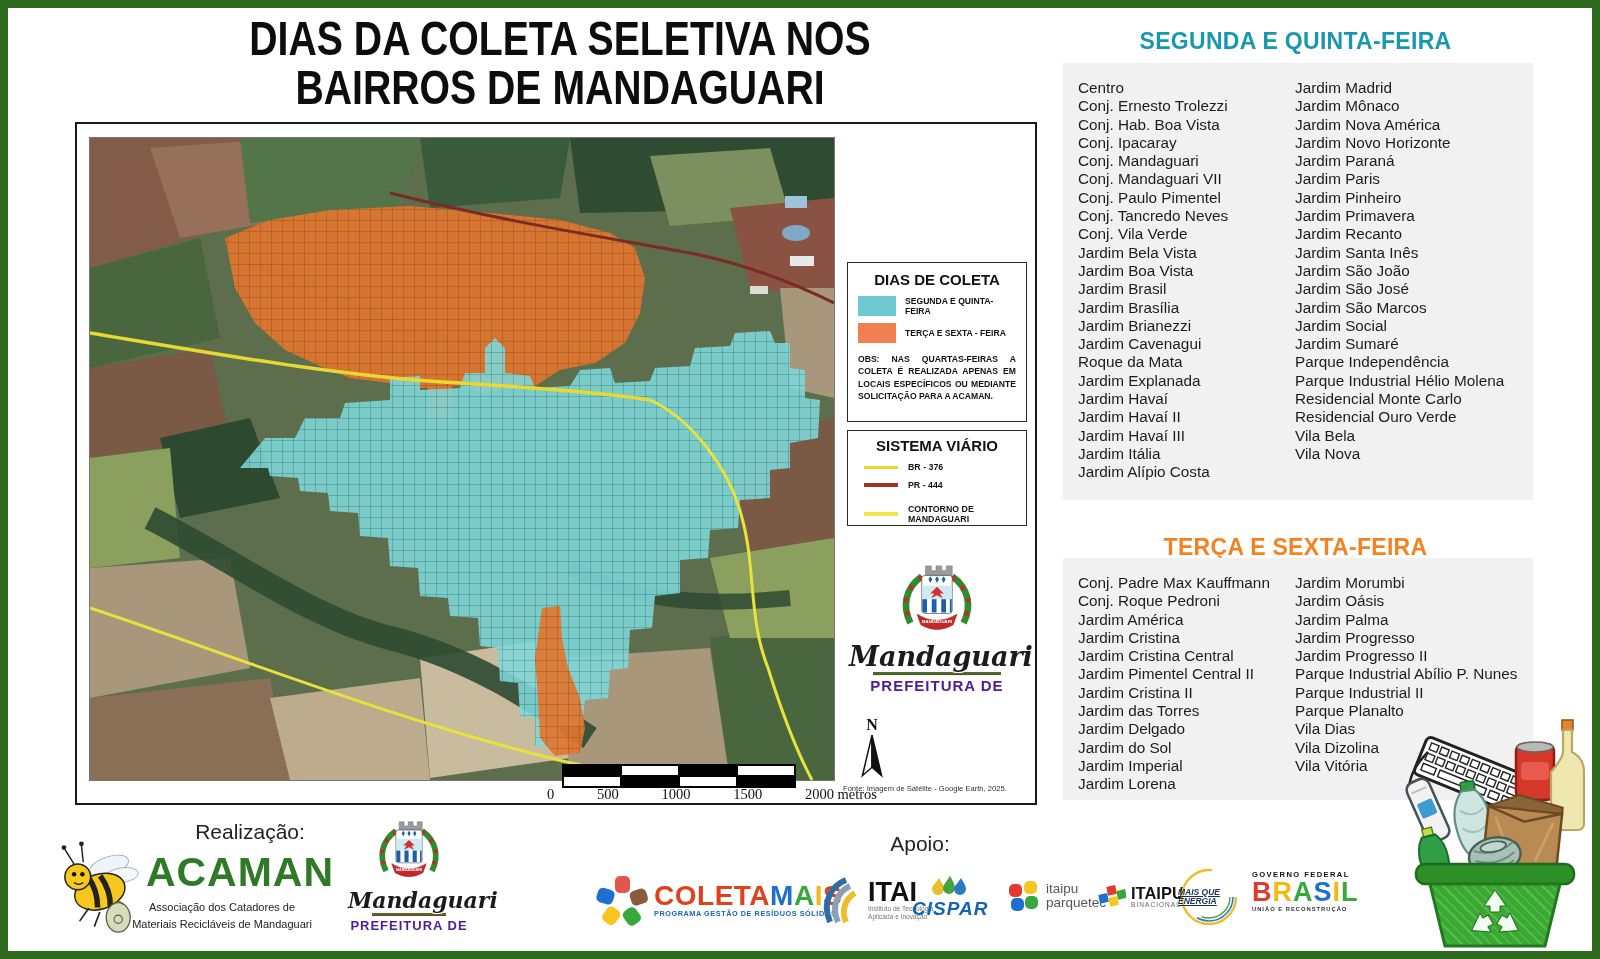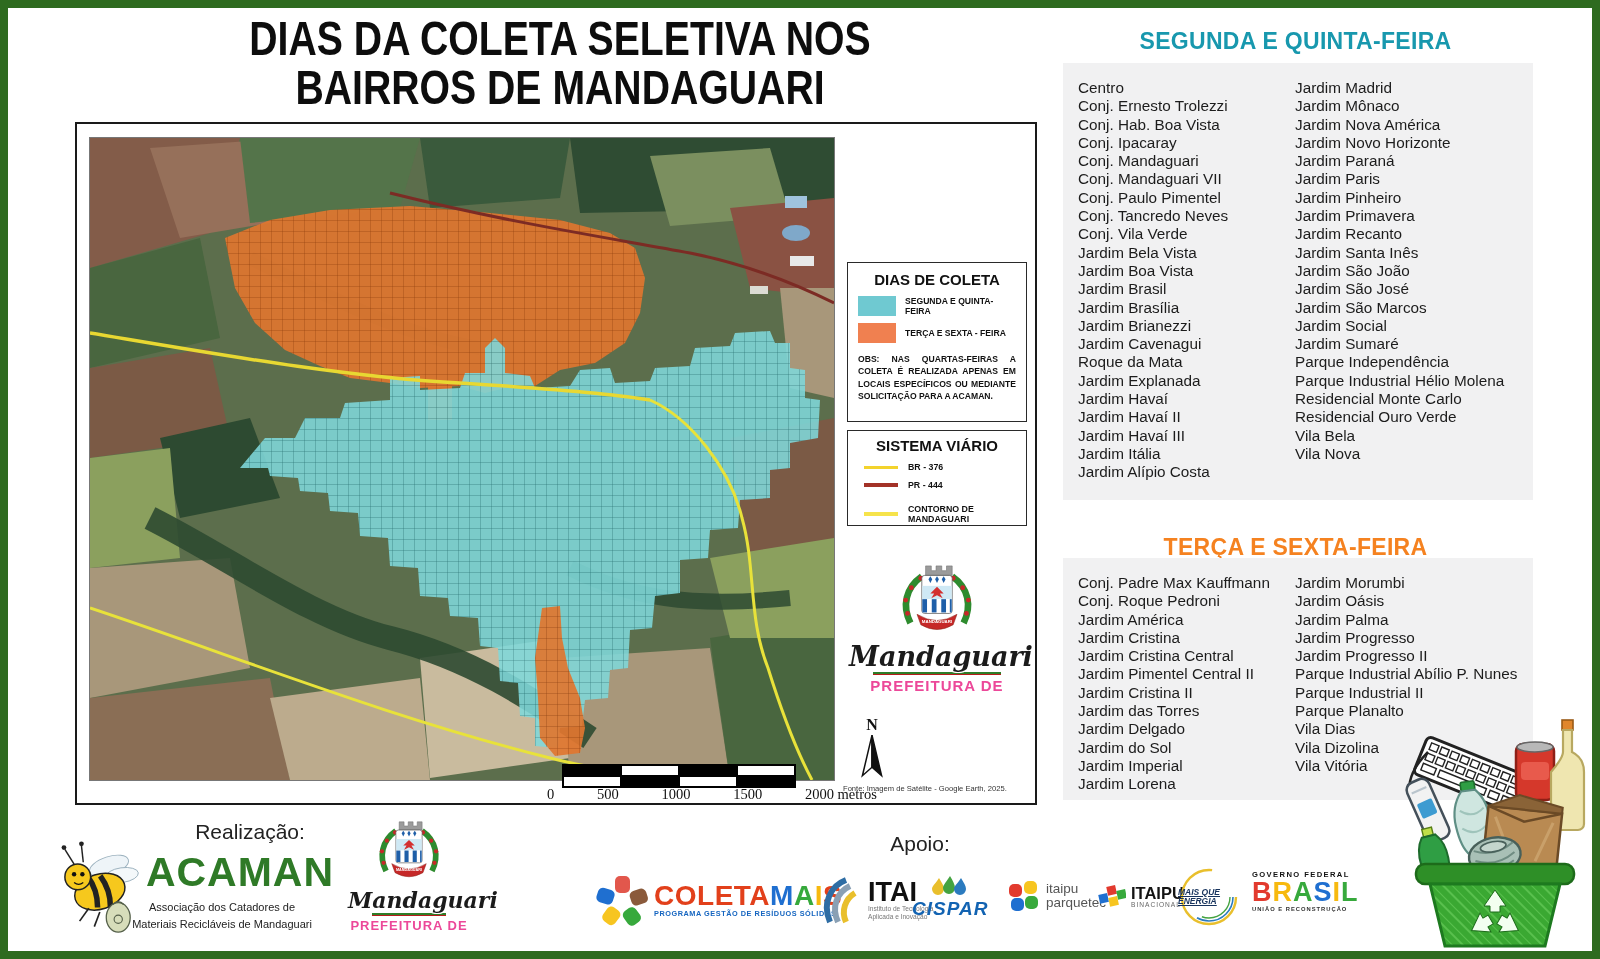--- a/index.html
+++ b/index.html
@@ -35,21 +35,21 @@
   .obs{font-weight:bold;font-size:8.6px;line-height:1.45;text-align:justify;margin-top:10px;}
   .viario{top:306px;height:96px;padding:6px 10px;}
   .rd-row{display:flex;align-items:center;margin:8px 0 8px 6px;}
   .rd-line{width:34px;margin-right:10px;flex:0 0 auto;}
   .rd-label{font-weight:bold;font-size:8.8px;}
 
   .panel-logo{position:absolute;left:772px;top:440px;width:176px;text-align:center;}
   .crest-name{font-family:"DejaVu Serif",serif;font-style:italic;font-weight:bold;font-size:27px;color:#1b1b1b;
               line-height:26px;text-shadow:-1px -1px 0 #fff,1px -1px 0 #fff,-1px 1px 0 #fff,1px 1px 0 #fff;}
   .crest-rule{height:3px;background:linear-gradient(#2e7d28 60%,#b71c1c 40%);margin:2px 24px;}
-  .crest-sub{font-weight:bold;font-size:15px;color:#ec4899;letter-spacing:1px;
+  .crest-sub{font-weight:bold;font-size:15px;color:#4c1d95;letter-spacing:1px;
              text-shadow:-1px -1px 0 #fff,1px -1px 0 #fff,-1px 1px 0 #fff,1px 1px 0 #fff;}
   .north{position:absolute;left:778px;top:592px;}
   .fonte{position:absolute;left:766px;top:660px;width:190px;font-size:7.6px;color:#333;}
 
   
   .list-head{position:absolute;width:475px;text-align:center;font-weight:bold;font-size:23px;letter-spacing:.3px;}
   .head-mon{left:1058px;top:28px;}
   .head-tue{left:1058px;top:534px;}
   .graybox{position:absolute;left:1063px;width:470px;background:#f1f1f2;z-index:1;}
   .box-mon{top:63px;height:437px;}

